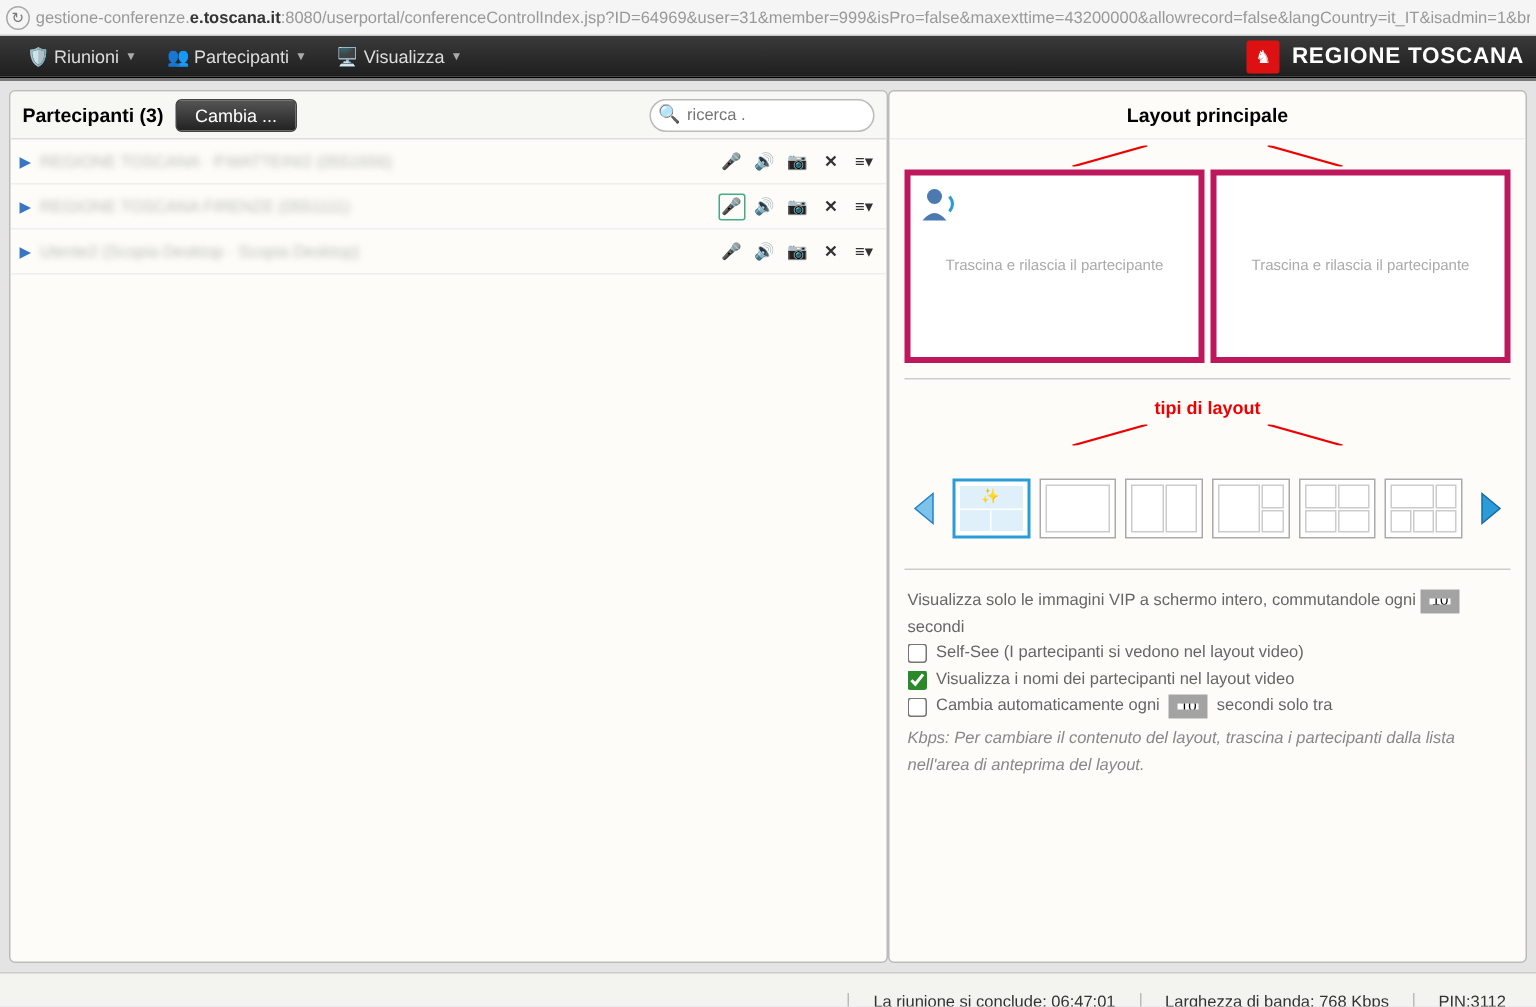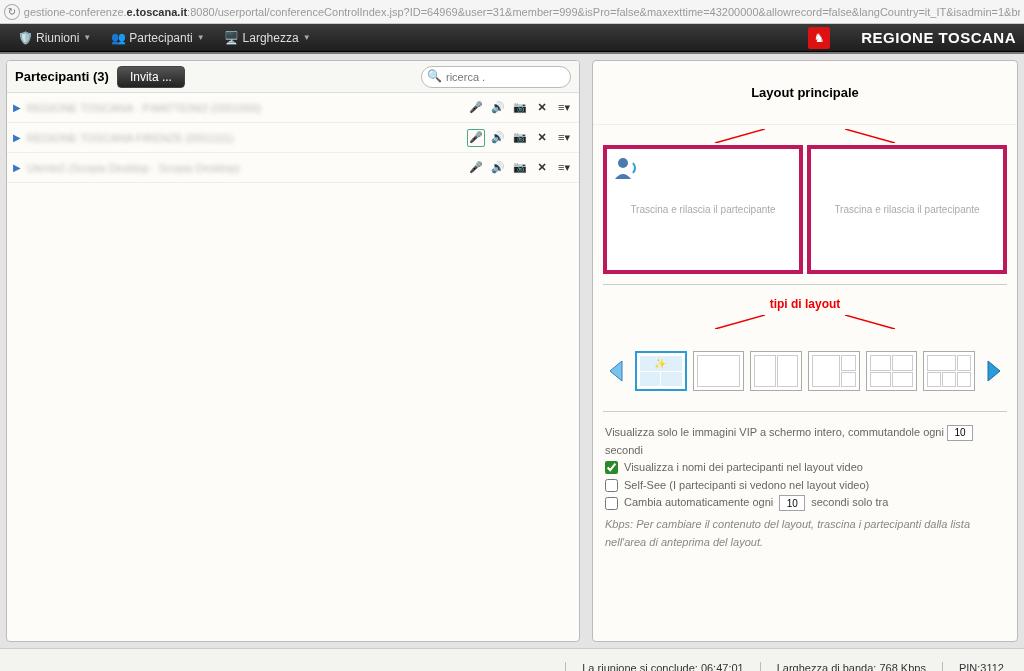--- a/index.html
+++ b/index.html
@@ -9,63 +9,63 @@
   .url-bar .refresh { width: 16px; height: 16px; border-radius: 50%; border: 1px solid #aaa; display:flex;align-items:center;justify-content:center;color:#777;font-size:10px; }
   .url-bar .url-text { font-size: 11px; color: #333; white-space: nowrap; overflow: hidden; }
   .url-bar .url-text .gray { color: #999; }
   
   .top-menu { height: 28px; background: linear-gradient(#3a3a3a,#1e1e1e); display: flex; align-items: center; padding: 0 8px; color: #ddd; border-bottom:1px solid #000; }
   .menu-item { display: flex; align-items: center; gap: 4px; padding: 0 10px; cursor: pointer; }
   .menu-item .ico { width:14px; height:14px; display:inline-block; }
   .menu-caret { font-size: 8px; color: #aaa; }
   .brand { margin-left: auto; display: flex; align-items: center; gap: 8px; }
   .brand-logo { width: 22px; height: 22px; background: #d11; border-radius:2px; display:flex;align-items:center;justify-content:center;color:white;font-size:12px; }
-  .brand-text { font-weight: bold; font-size: 15px; color: #fff; letter-spacing: 0.5px; margin-left: 23px; }
-  
-  .shell { display: flex; height: 596px; padding: 6px; gap: 12px; background: #e4e4e4; border-top:2px solid #777; }
+  .brand-text { font-weight: bold; font-size: 15px; color: #fff; letter-spacing: 0.5px; }
+  
+  .shell { display: flex; height: 596px; padding: 6px; gap: 0; background: #e4e4e4; border-top:2px solid #777; }
   .panel { background: #fdfcf8; border: 1px solid #bbb; border-radius: 4px; display: flex; flex-direction: column; overflow:hidden; }
   .left { flex: 1; }
   .right { width: 426px; }
   
   .left-head { height: 32px; display:flex; align-items:center; padding: 0 8px; gap:8px; background:#f7f7f3; border-bottom:1px solid #ddd; }
   .left-head .title { font-weight: bold; font-size: 13px; }
   .invite-btn { background: linear-gradient(#555,#222); color:#fff; border:1px solid #444; border-radius:4px; padding: 3px 12px; font-size:12px; cursor:pointer; }
   .search-wrap { margin-left:auto; position:relative; }
   .search-wrap input { width: 150px; height: 22px; border:1px solid #bbb; border-radius: 11px; padding: 0 10px 0 24px; font-size:11px; color:#888; background:#fff; }
   .search-wrap .sico { position:absolute; left:6px; top:3px; color:#888; font-size:12px; }
   
   .plist { flex:1; overflow:auto; }
   .prow { display:flex; align-items:center; height:30px; border-bottom:1px solid #eee; padding:0 6px; gap:6px; }
   .prow .caret { color:#3a76c6; font-size:10px; }
   .prow .pname { flex:1; color:#bbb; filter: blur(2px); font-size:11px; }
   .prow .picons { display:flex; gap:4px; align-items:center; }
   .pico { width:18px; height:18px; display:flex; align-items:center; justify-content:center; font-size:11px; color:#5a7ea8; cursor:pointer; }
   .pico.boxed { border:1px solid #4a8; border-radius:2px; }
   
-  .right-head { text-align:center; padding: 24px 0; font-weight:bold; font-size:13px; border-bottom:1px solid #eee; }
+  .right-head { text-align:center; padding: 8px 0; font-weight:bold; font-size:13px; border-bottom:1px solid #eee; }
   .right-body { flex:1; overflow:auto; padding: 4px 10px; display:flex; flex-direction:column; }
   .annot { color:#e00; font-weight:bold; text-align:center; font-size:12px; margin: 4px 0; }
   .annot-lines { display:flex; justify-content:center; gap:80px; margin-bottom:2px; }
   .annot-line { width:60px; height:14px; }
   .annot-line svg { width:100%; height:100%; }
   
   .preview-row { display:flex; gap:4px; border-bottom:1px solid #ccc; padding-bottom:10px; margin-bottom:8px; height:140px; }
   .preview-box { flex:1; border:4px solid #be185d; background:#fff; display:flex; align-items:center; justify-content:center; color:#aaa; font-size:10px; text-align:center; position:relative; }
   .speaking-ico { position:absolute; left:6px; top:6px; width:26px;height:26px; display:flex;align-items:center;justify-content:center; }
   
   .layout-row { display:flex; align-items:center; gap:6px; justify-content:center; margin-top:20px; margin-bottom:20px; }
   .arrow-btn { width:26px; height:36px; display:flex;align-items:center;justify-content:center; color:#2a80c8; font-size:20px; cursor:pointer; }
   .lay-thumb { width:52px; height:40px; border:1px solid #aaa; background:#fff; cursor:pointer; padding:2px; position:relative; }
   .lay-thumb.selected { border:2px solid #2a9cd8; }
   .lay-thumb .cells { position:absolute; inset:3px; display:grid; gap:1px; }
   
   .opts { border-top:1px solid #ccc; padding: 12px 2px 4px; font-size:11px; color:#666; line-height:1.6; }
   .opts label { display:flex; align-items:center; gap:6px; }
   .opts input[type=checkbox]{ accent-color:#2a8a2a; }
-  .opts .mini { width:26px; height:16px; font-size:10px; border:1px solid #a3a3a3; text-align:center; }
+  .opts .mini { width:26px; height:16px; font-size:10px; border:6px solid #a3a3a3; text-align:center; }
   .note { font-style:italic; color:#888; margin-top:4px; }
   
   .status-bar { height: 23px; background:#f3f3ef; border-top:1px solid #ccc; display:flex; align-items:center; font-size:11px; color:#333; padding:0 4px; }
   .status-bar .seg { border-left:1px solid #bbb; padding:0 16px;margin-top:16px; }
   .status-bar .left-seg { margin-left:auto; }
 </style>
 </head>
 <body>
 
 <div class="url-bar">
@@ -81,35 +81,35 @@
     <span>Riunioni</span>
     <span class="menu-caret">▼</span>
   </div>
   <div class="menu-item">
     <span class="ico">👥</span>
     <span>Partecipanti</span>
     <span class="menu-caret">▼</span>
   </div>
   <div class="menu-item">
     <span class="ico">🖥️</span>
-    <span>Larghezza</span>
+    <span>Visualizza</span>
     <span class="menu-caret">▼</span>
   </div>
   <div class="brand">
     <div class="brand-logo">♞</div>
     <div class="brand-text">REGIONE TOSCANA</div>
   </div>
 </div>
 
 <div class="shell">
 
   <div class="panel left">
     <div class="left-head">
       <span class="title">Partecipanti (3)</span>
-      <button class="invite-btn">Invita ...</button>
+      <button class="invite-btn">Cambia ...</button>
       <div class="search-wrap">
         <span class="sico">🔍</span>
         <input type="text" placeholder="ricerca ." style="">
       </div>
     </div>
     <div class="plist">
 
       <div class="prow">
         <span class="caret">▶</span>
         <span class="pname">REGIONE TOSCANA · P.MATTEINI2 (0551656)</span>
@@ -240,26 +240,26 @@
         </div>
       </div>
 
       <div class="opts">
         <div>
           <span>Visualizza solo le immagini VIP a schermo intero, commutandole ogni</span>
           <input class="mini" value="10" style="">
           <span>secondi</span>
         </div>
         <label>
+          <input type="checkbox" style="">
+          <span>Self-See (I partecipanti si vedono nel layout video)</span>
+        </label>
+        <label>
           <input type="checkbox" checked="" style="">
           <span>Visualizza i nomi dei partecipanti nel layout video</span>
-        </label>
-        <label>
-          <input type="checkbox" style="">
-          <span>Self-See (I partecipanti si vedono nel layout video)</span>
         </label>
         <label>
           <input type="checkbox" style="">
           <span>Cambia automaticamente ogni</span>
           <input class="mini" value="10" style="">
           <span>secondi solo tra</span>
         </label>
         <div class="note">Kbps: Per cambiare il contenuto del layout, trascina i partecipanti dalla lista nell'area di anteprima del layout.</div>
       </div>
     </div>

